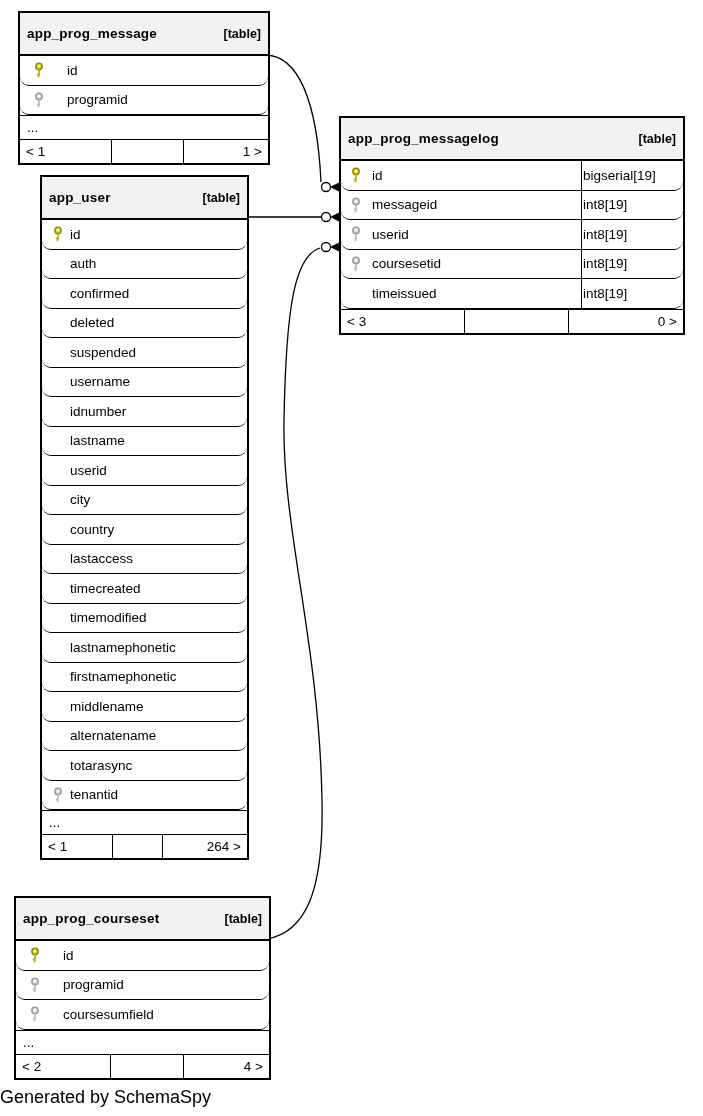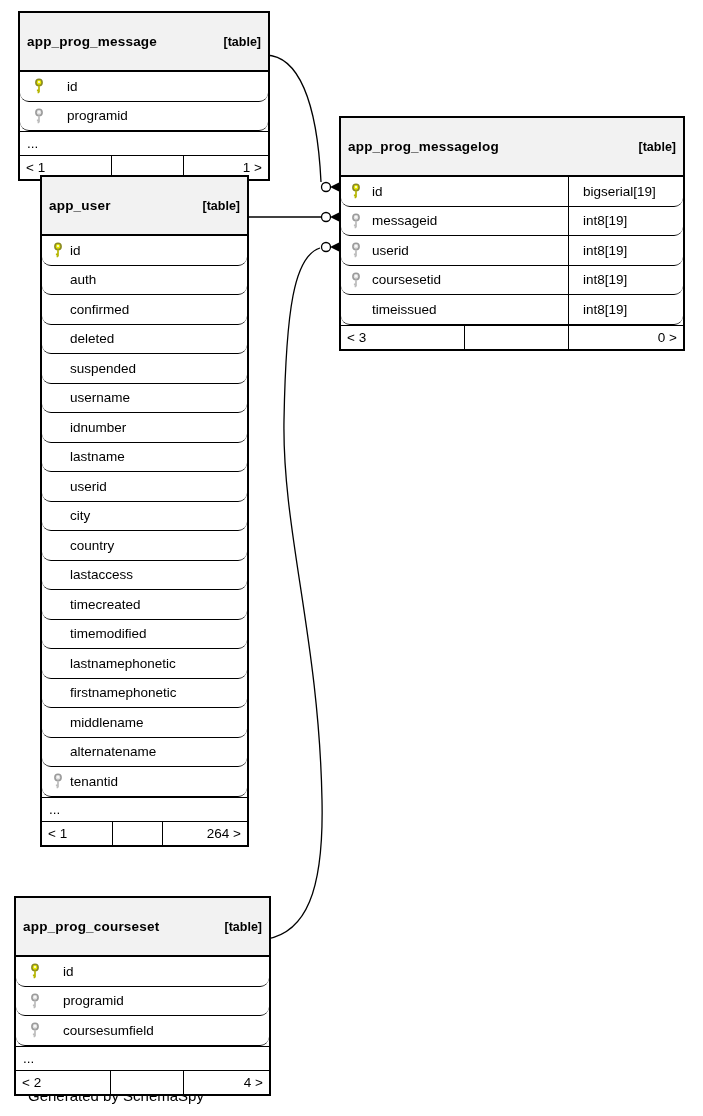--- a/index.html
+++ b/index.html
@@ -3,31 +3,31 @@
 <meta charset="utf-8">
 <style>
   html,body{margin:0;padding:0;background:#ffffff;}
   body{width:703px;height:1116px;position:relative;font-family:"Liberation Sans","DejaVu Sans",sans-serif;color:#000;}
 
   
   #rel-overlay{position:absolute;left:0;top:0;width:703px;height:1116px;z-index:0;}
 
   
   .db-table{position:absolute;background:#fff;border:2px solid #000;z-index:1;font-size:13.5px;}
-  .tbl-header{display:flex;justify-content:space-between;align-items:center;background:#f2f2f2;border-bottom:2px solid #000;height:25px;padding:16px 7px;}
+  .tbl-header{display:flex;justify-content:space-between;align-items:center;background:#f2f2f2;border-bottom:2px solid #000;height:25px;padding:8px 7px;}
   .tbl-name{font-weight:bold;font-size:13.5px;letter-spacing:.2px;}
   .tbl-tag{font-size:12.5px;font-weight:bold;}
   .row{display:flex;align-items:center;height:28.5px;border-bottom:1px solid #000;border-radius:9px;}
   .row:last-of-type{border-bottom:none;}
   .icon-cell{display:flex;align-items:center;justify-content:flex-start;flex:0 0 auto;}
   .t-wide .row{padding-left:13px;}  .t-wide .icon-cell{width:34px;}
   .t-user .row{padding-left:10px;}  .t-user .icon-cell{width:18px;}
   .t-log  .row{padding-left:9px;}   .t-log  .icon-cell{width:22px;}
   .col-name{flex:1 1 auto;white-space:nowrap;overflow:hidden;}
-  .col-type{flex:0 0 100px;align-self:stretch;display:flex;align-items:center;border-left:1px solid #000;padding-left:14px;white-space:nowrap;}
+  .col-type{flex:0 0 100px;align-self:stretch;display:flex;align-items:center;border-left:1px solid #000;padding-left:1px;white-space:nowrap;}
   .ellipsis-row{height:23px;display:flex;align-items:center;border-top:1px solid #000;border-bottom:1px solid #000;padding-left:7px;font-size:13.5px;}
   .tbl-footer{display:flex;height:23px;align-items:stretch;font-size:13.5px;}
   .tbl-footer .cell{display:flex;align-items:center;padding:0 6px;}
   .tbl-footer .cell.mid,.tbl-footer .cell.left{border-right:1px solid #000;}
   .tbl-footer .cell.right{flex:1 1 auto;justify-content:flex-end;}
 
   
   #tbl-app_prog_message{left:18px;top:11px;width:248px;}
   #tbl-app_prog_messagelog{left:339px;top:116px;width:342px;}
   #tbl-app_user{left:40px;top:175px;width:205px;}
@@ -43,21 +43,21 @@
   .key-icon.pk .head{fill:#e8e800;stroke:#8a8a22;}
   .key-icon.pk .stem{stroke:#b5b500;}
   .key-icon.fk .head{fill:#e3e3e3;stroke:#9b9b9b;}
   .key-icon.fk .stem{stroke:#bcbcbc;}
   .key-icon .hole{fill:#ffffff;}
 
   .rel-line{fill:none;stroke:#000;stroke-width:1.3px;}
   .rel-dot{fill:#fff;stroke:#000;stroke-width:1.3px;}
   .rel-arrow{fill:#000;stroke:none;}
 
-  #credit{position:absolute;left:28px;top:1087px;font-size:15px;}
+  #credit{position:absolute;left:0;top:1087px;font-size:18px;}
 </style>
 </head>
 <body>
 
 <svg id="rel-overlay" viewBox="0 0 703 1116" xmlns="http://www.w3.org/2000/svg">
 
   <g>
     <path class="rel-line" d="M 266 55 C 298 56, 317 100, 321 182"></path>
     <circle class="rel-dot" cx="326" cy="187" r="4.5"></circle>
     <polygon class="rel-arrow" points="330,187 341,181.5 341,192.5"></polygon>
@@ -247,20 +247,24 @@
     </div>
   <div class="row">
       <span class="icon-cell"></span>
       <span class="col-name">middlename</span>
     </div>
   <div class="row">
       <span class="icon-cell"></span>
       <span class="col-name">alternatename</span>
     </div>
   <div class="row">
+      <span class="icon-cell"></span>
+      <span class="col-name">totarasync</span>
+    </div>
+  <div class="row">
     <span class="icon-cell">
         <span class="key-icon fk"><svg width="12" height="16" viewBox="0 0 12 16">
             <circle class="head" cx="6" cy="4.4" r="3.1" stroke-width="1.6"></circle>
             <circle class="hole" cx="6" cy="4" r="1"></circle>
             <path class="stem" d="M6 7.6 V14.6 M6 12.4 H3.9 M6 14.4 H4.6" stroke-width="1.7" fill="none"></path>
           </svg></span>
       </span>
     <span class="col-name">tenantid</span>
   </div>
   <div class="ellipsis-row">...</div>

